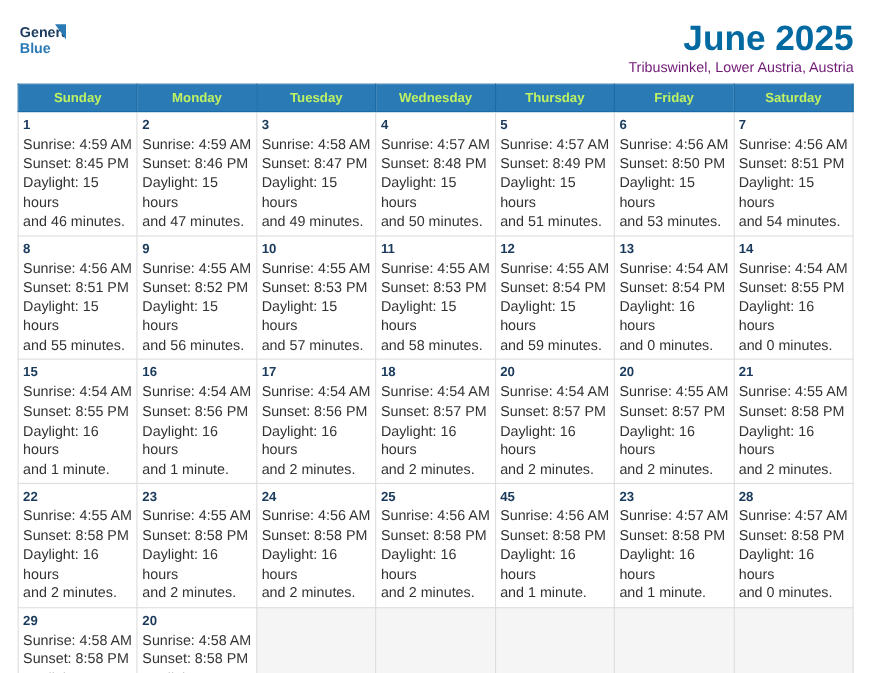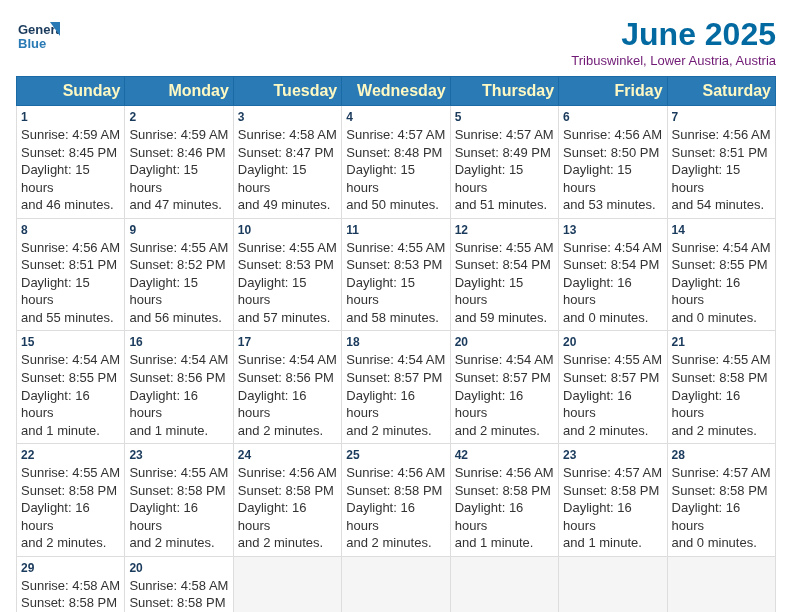--- a/index.html
+++ b/index.html
@@ -31,25 +31,25 @@
       font-size: 13px;
       color: #701a75;
     }
     .calendar {
       width: 100%;
       border-collapse: collapse;
       border: 1px solid #ccc;
     }
     .calendar th {
       background: #2a7ab5;
-      color: #fef9c3;
-      font-size: 16px;
+      color: #bef264;
+      font-size: 12px;
       font-weight: bold;
       padding: 5px 4px;
-      text-align: right;
+      text-align: center;
       border: 1px solid #1a6aa5;
     }
     .calendar td {
       vertical-align: top;
       padding: 4px 4px;
       border: 1px solid #ddd;
       font-size: 9.5px;
       color: #333;
       background: #fff;
       width: 108px;
@@ -205,21 +205,21 @@
         </td>
         <td>
           <span class="day-num">24</span>
           <div class="day-info">Sunrise: 4:56 AM<br>Sunset: 8:58 PM<br>Daylight: 16 hours<br>and 2 minutes.</div>
         </td>
         <td>
           <span class="day-num">25</span>
           <div class="day-info">Sunrise: 4:56 AM<br>Sunset: 8:58 PM<br>Daylight: 16 hours<br>and 2 minutes.</div>
         </td>
         <td>
-          <span class="day-num">42</span>
+          <span class="day-num">45</span>
           <div class="day-info">Sunrise: 4:56 AM<br>Sunset: 8:58 PM<br>Daylight: 16 hours<br>and 1 minute.</div>
         </td>
         <td>
           <span class="day-num">23</span>
           <div class="day-info">Sunrise: 4:57 AM<br>Sunset: 8:58 PM<br>Daylight: 16 hours<br>and 1 minute.</div>
         </td>
         <td>
           <span class="day-num">28</span>
           <div class="day-info">Sunrise: 4:57 AM<br>Sunset: 8:58 PM<br>Daylight: 16 hours<br>and 0 minutes.</div>
         </td>

